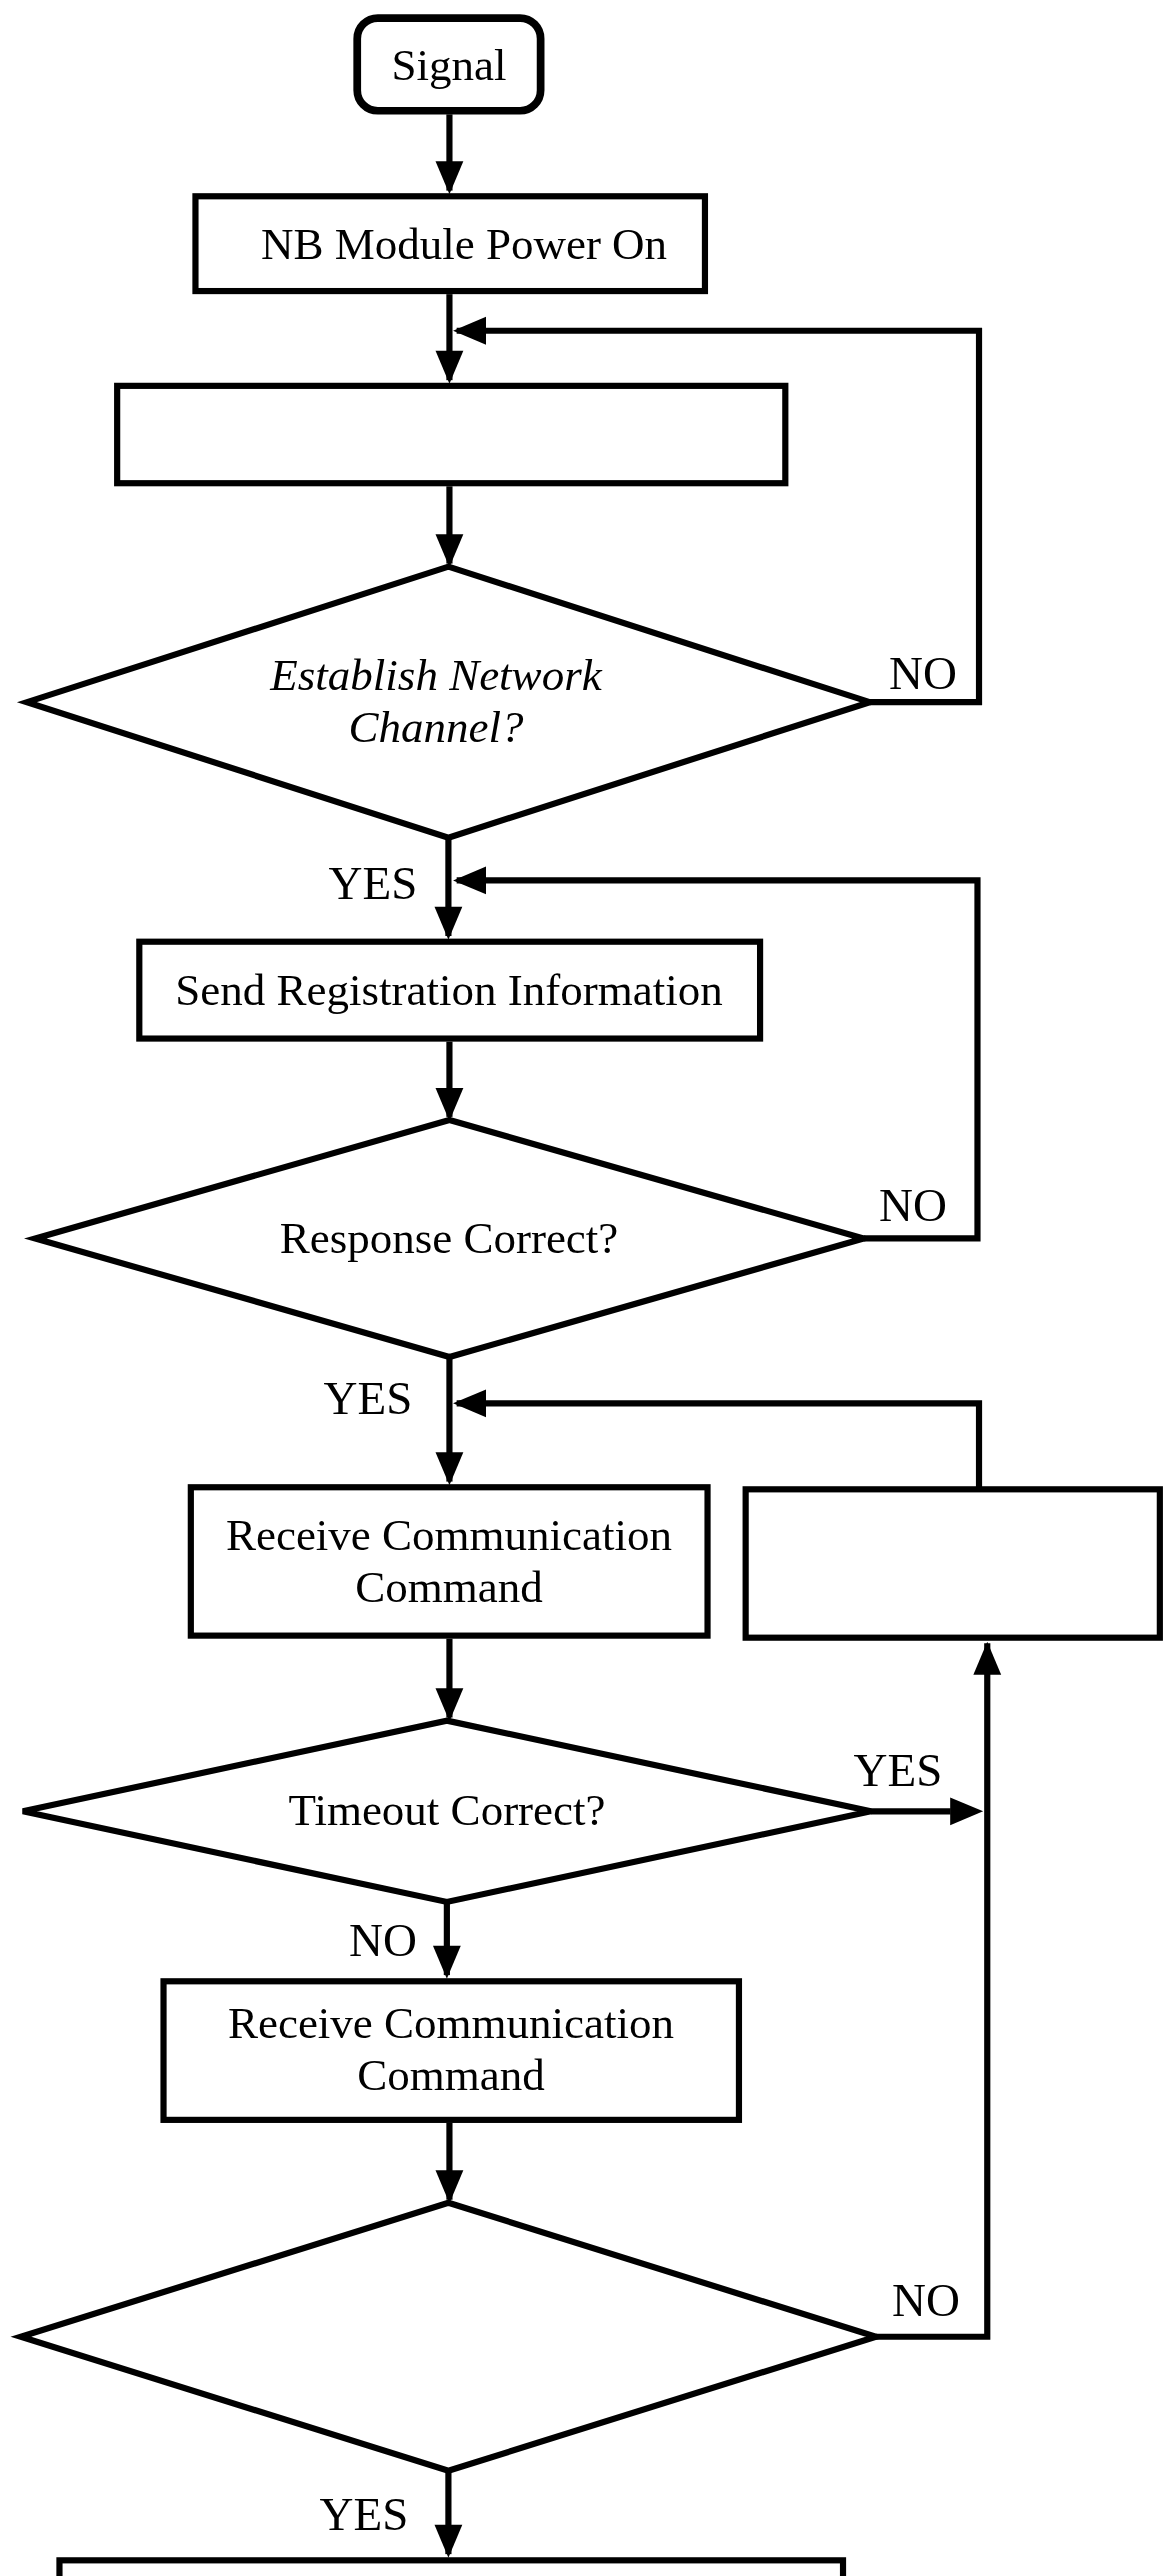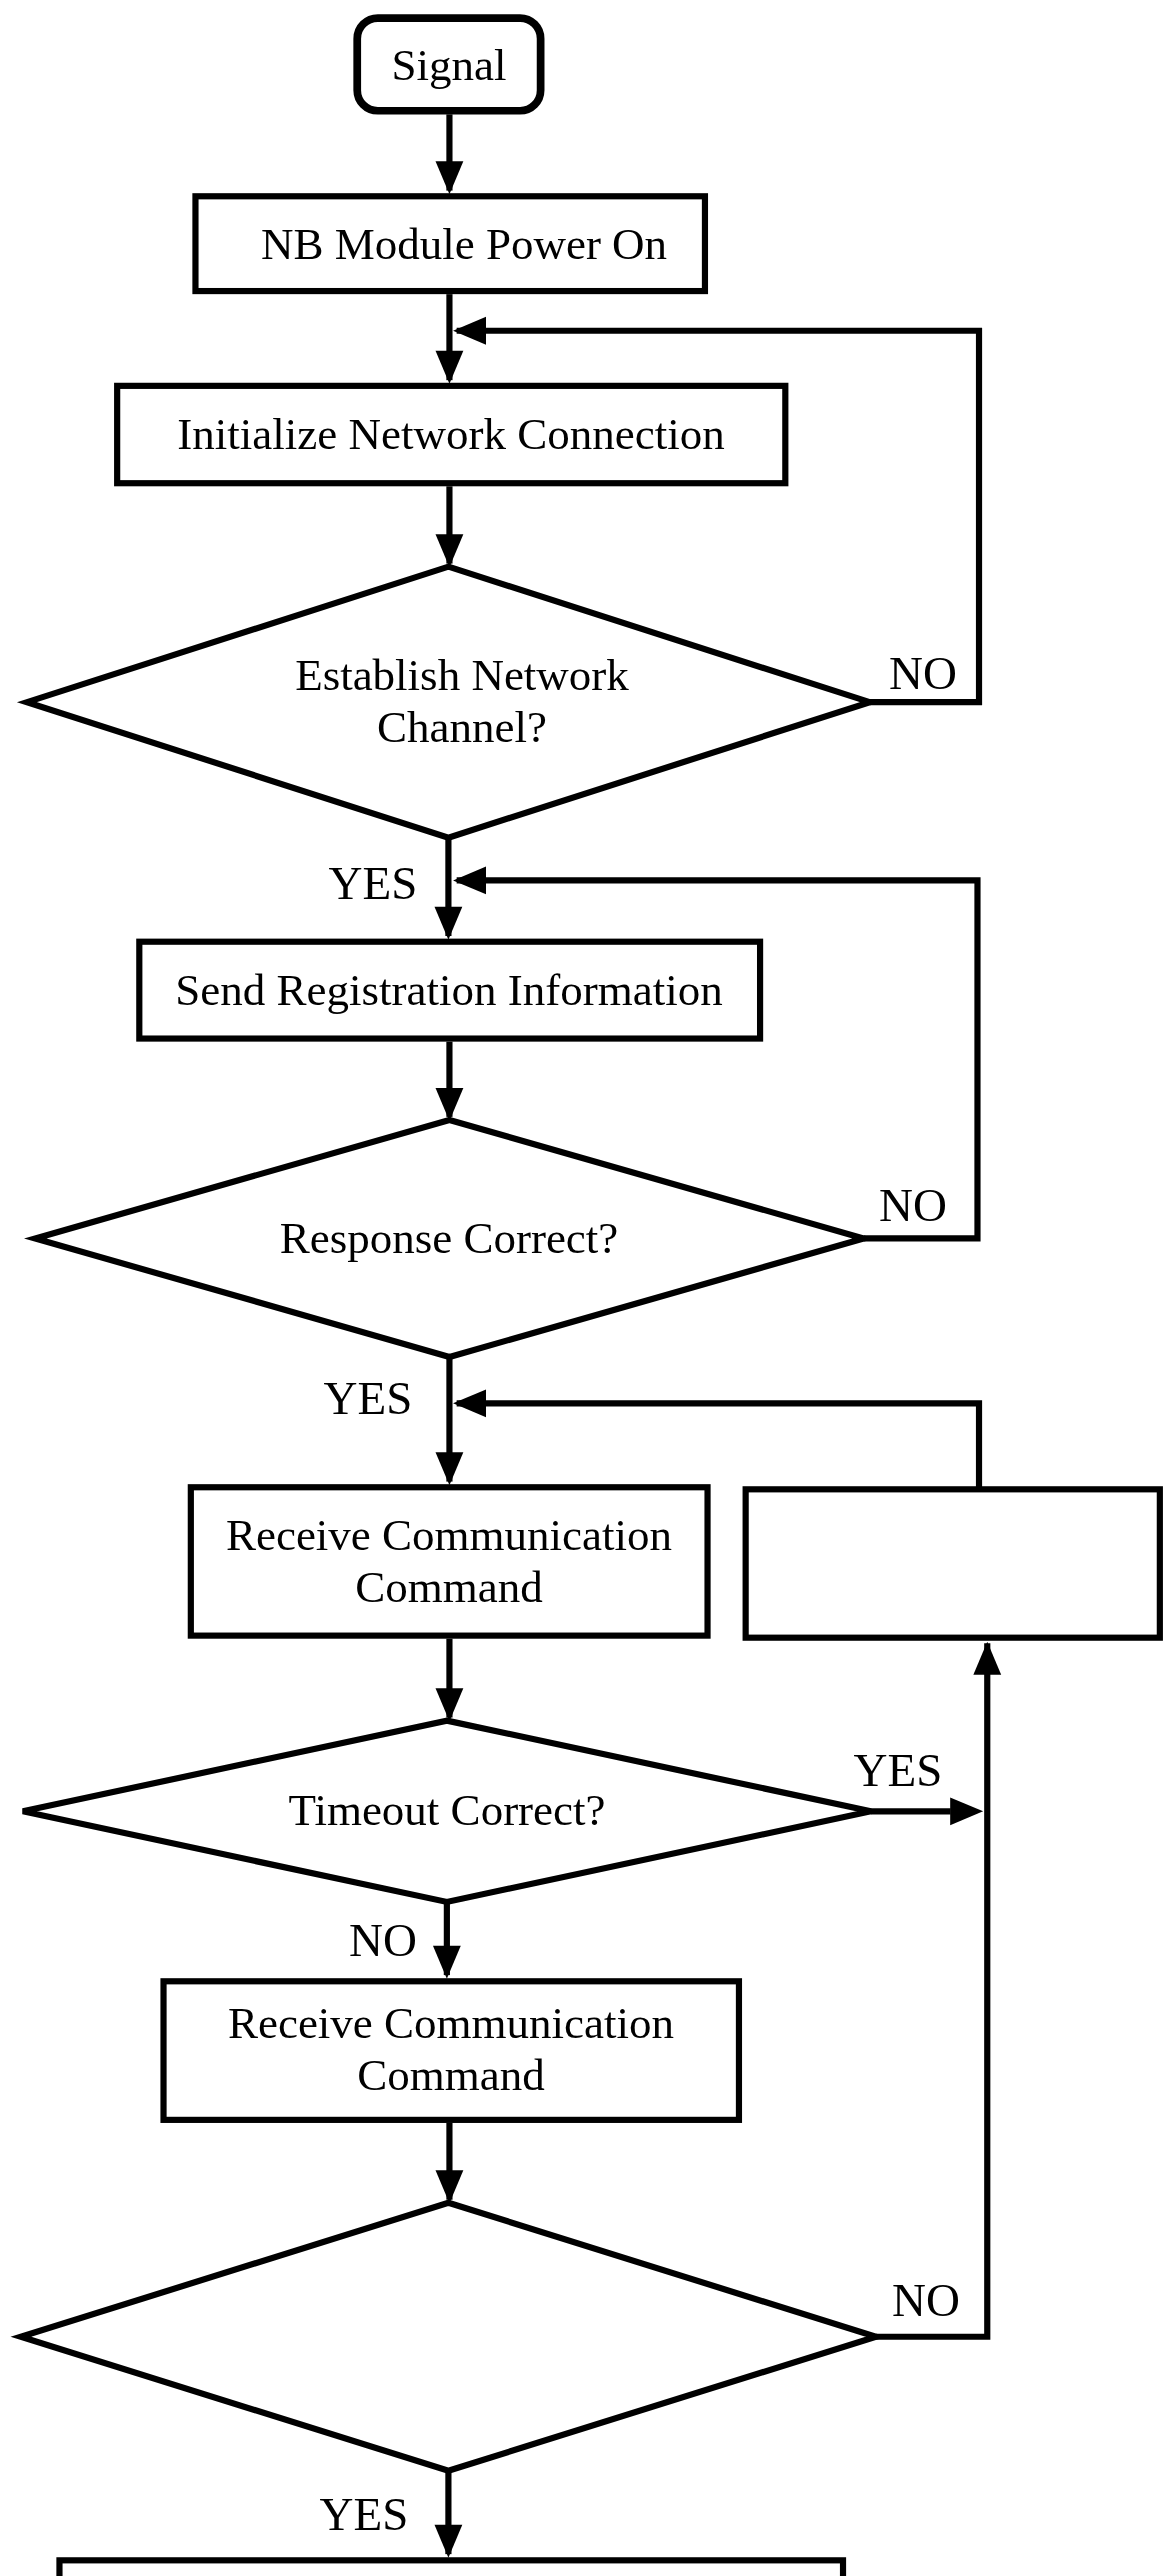--- a/index.html
+++ b/index.html
@@ -81,22 +81,21 @@
       <path d="M1916 3187 L1889 3251 L1943 3251 Z"></path>
       <path d="M867 3841 L840 3777 L894 3777 Z"></path>
       <path d="M872 4277 L845 4213 L899 4213 Z"></path>
       <path d="M870 4965 L843 4901 L897 4901 Z"></path>
       <path d="M875 5319 L848 5255 L902 5255 Z"></path>
     </g>
   </svg>
 
   <div class="lbl" style="left:449px;top:65px;">Signal</div>
   <div class="lbl" style="left:464px;top:244px;">NB Module Power On</div>
-  <div class="lbl" style="left:451px;top:434px;">Initialize Network Connection</div>
-  <div class="lbl wrap" style="left:462px;top:701px;width:392px;">Establish Network Channel?</div>
+  <div class="lbl wrap" style="left:436px;top:701px;width:392px;font-style:italic;">Establish Network Channel?</div>
   <div class="lbl" style="left:449px;top:1238px;">Response Correct?</div>
   <div class="lbl" style="left:449px;top:990px;">Send Registration Information</div>
   <div class="lbl wrap" style="left:449px;top:1561px;width:474px;">Receive Communication Command</div>
   <div class="lbl" style="left:447px;top:1810px;">Timeout Correct?</div>
   <div class="lbl wrap" style="left:451px;top:2049px;width:474px;">Receive Communication Command</div>
 
   <div class="lbl tag" style="left:923px;top:673px;">NO</div>
   <div class="lbl tag" style="left:373px;top:883px;">YES</div>
   <div class="lbl tag" style="left:913px;top:1205px;">NO</div>
   <div class="lbl tag" style="left:368px;top:1398px;">YES</div>

